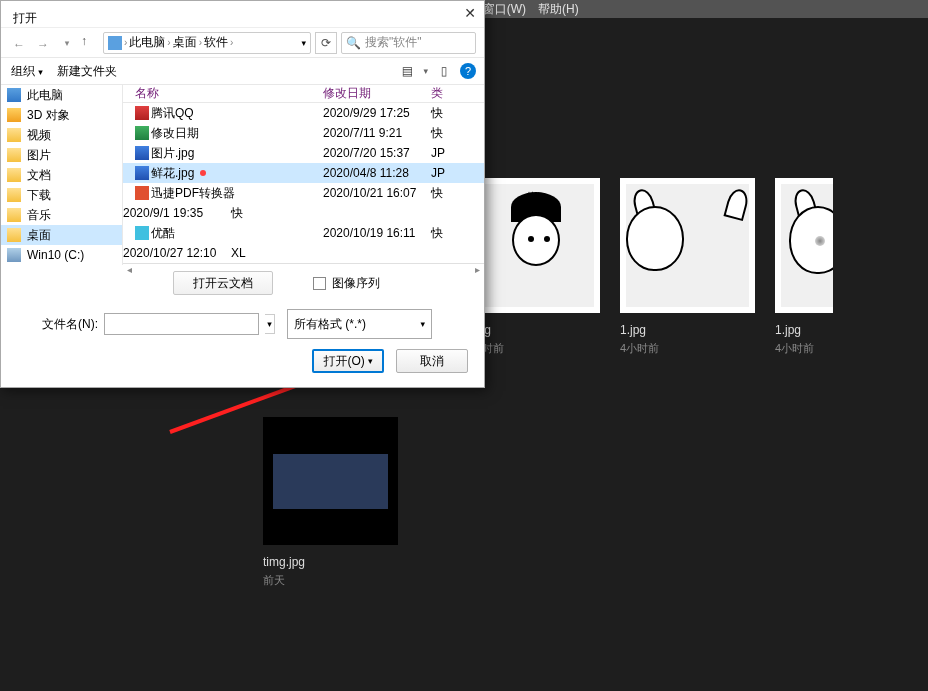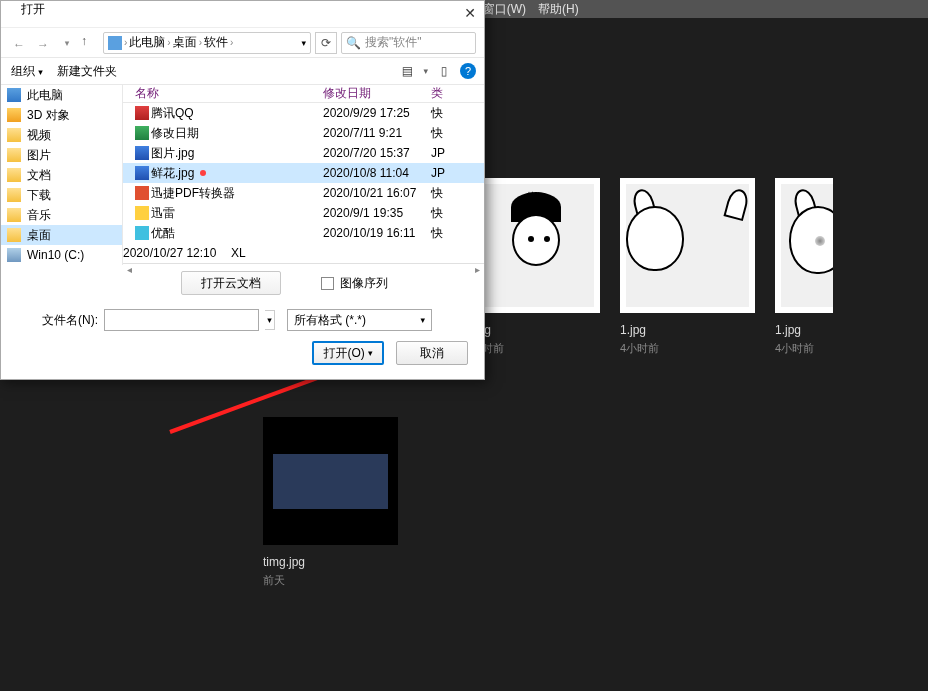--- a/index.html
+++ b/index.html
@@ -10,21 +10,21 @@
 .ps-body{background:#1e1e1e;height:673px;position:relative}
 .thumbs-row{position:absolute;top:160px;left:250px;display:flex;gap:20px}
 .thumb{display:flex;flex-direction:column;width:135px}
 .thumb-img{width:135px;height:135px;background:#f0f0f0;border:6px solid #fff;display:flex;align-items:center;justify-content:center;position:relative;overflow:hidden}
 .thumb-name{color:#ddd;margin-top:10px}
 .thumb-time{color:#888;margin-top:4px;font-size:11px}
 .timg-wrap{position:absolute;top:399px;left:263px}
 .timg-img{width:135px;height:128px;background:#000;display:flex;align-items:center;justify-content:center}
 .timg-inner{width:115px;height:55px;background:#2a3a5a}
 .dialog{position:absolute;top:0;left:0;width:485px;background:#fff;border:1px solid #aaa;box-shadow:3px 3px 12px rgba(0,0,0,.5);font-size:12px;color:#000}
-.dlg-title{height:26px;display:flex;align-items:flex-start;padding:0 20px;position:relative}
+.dlg-title{height:26px;display:flex;align-items:flex-end;padding:0 12px;position:relative}
 .dlg-close{position:absolute;right:4px;top:2px;width:20px;height:20px;display:flex;align-items:center;justify-content:center;font-size:14px;color:#333;cursor:pointer}
 .dlg-nav{height:30px;display:flex;align-items:center;padding:0 8px;border-top:1px solid #eee;gap:4px}
 .nav-arrow{width:20px;height:20px;display:flex;align-items:center;justify-content:center;color:#888}
 .nav-up{width:18px;height:18px;color:#555}
 .breadcrumb{flex:1;display:flex;align-items:center;gap:2px;border:1px solid #ccc;height:22px;padding:0 4px;border-radius:2px}
 .bc-sep{color:#888;font-size:10px}
 .nav-refresh{width:22px;height:22px;border:1px solid #ccc;display:flex;align-items:center;justify-content:center;color:#555}
 .search-box{width:135px;height:22px;border:1px solid #ccc;border-radius:2px;display:flex;align-items:center;padding:0 4px;color:#888}
 .search-box .s-icon{margin-right:4px}
 .dlg-toolbar{height:28px;display:flex;align-items:center;padding:0 10px;border-top:1px solid #e8e8e8;border-bottom:1px solid #e8e8e8;gap:14px;position:relative}
@@ -52,30 +52,30 @@
 .f-qq{background:linear-gradient(#e04040,#b02020)}
 .f-video{background:linear-gradient(#40b060,#208040)}
 .f-img{background:linear-gradient(#4080e0,#2050b0)}
 .f-pdf{background:#e05030}
 .f-xl{background:#ffd040}
 .f-yk{background:#40c0e0}
 .f-xlsx{background:#20a060}
 .fp-scroll{height:16px;border-top:1px solid #e0e0e0;display:flex;align-items:center;padding:0 4px;color:#888}
 .fp-scroll .sc-left{font-size:10px}
 .fp-scroll .sc-right{margin-left:auto;font-size:10px}
-.dlg-mid{height:36px;display:flex;align-items:center;padding:0 20px;gap:40px}
+.dlg-mid{height:36px;display:flex;align-items:center;padding:0 12px;gap:40px}
 .btn-cloud{width:100px;height:24px;border:1px solid #c8c8c8;background:linear-gradient(#fdfdfd,#f0f0f0);display:flex;align-items:center;justify-content:center;border-radius:2px;cursor:pointer}
 .chk-wrap{display:flex;align-items:center;gap:6px}
 .chk{width:13px;height:13px;border:1px solid #888}
 .dlg-bottom{padding:8px 12px 14px;display:flex;flex-direction:column;gap:10px}
 .fn-row{display:flex;align-items:center;gap:6px}
 .fn-label{width:85px;text-align:right}
 .fn-input{flex:1;max-width:155px;height:22px;border:1px solid #aaa;padding:0 4px}
 .fn-drop{width:10px;height:20px;display:flex;align-items:center;justify-content:center;border:1px solid #ccc;border-left:0}
-.filter-select{width:145px;height:22px;border:1px solid #aaa;padding:0 6px;display:flex;align-items:center;margin-left:6px}
+.filter-select{width:145px;height:30px;border:1px solid #aaa;padding:0 6px;display:flex;align-items:center;margin-left:6px}
 .btn-row{display:flex;gap:12px;justify-content:flex-end;padding-right:4px}
 .dlg-btn{width:72px;height:24px;border:1px solid #b0b0b0;background:linear-gradient(#fdfdfd,#ececec);display:flex;align-items:center;justify-content:center;border-radius:2px;cursor:pointer}
 .dlg-btn.primary{border:2px solid #0078d4}
 .arrow{position:absolute;pointer-events:none}
 .arrow-line{stroke:#ff2020;stroke-width:4}
 .arrow-head{fill:#ff2020}
 .face{width:100%;height:100%;position:relative}
 .face-head{position:absolute;width:70px;height:80px;border:2px solid #000;border-radius:50% 50% 48% 48%;left:29px;top:20px;background:#fff}
 .face-eye{position:absolute;width:6px;height:6px;background:#000;border-radius:50%;top:28px}
 .face-eye.l{left:22px}.face-eye.r{left:42px}
@@ -288,36 +288,32 @@
             </div>
     <div class="col-date">2020/7/20 15:37</div>
     <div class="col-type">JP</div>
           </div>
           <div class="fp-row sel">
     <div class="col-name">
               <span class="f-icon f-img"></span>
               <span>鲜花.jpg</span>
               <span style="margin-left:4px;width:6px;height:6px;border-radius:50%;background:#ff4040;display:inline-block"></span>
             </div>
-    <div class="col-date">2020/10/8 11:04</div>
+    <div class="col-date">2020/04/8 11:28</div>
     <div class="col-type">JP</div>
           </div>
           <div class="fp-row">
     <div class="col-name">
               <span class="f-icon f-pdf"></span>
               <span>迅捷PDF转换器</span>
             </div>
     <div class="col-date">2020/10/21 16:07</div>
     <div class="col-type">快</div>
           </div>
           <div class="fp-row">
-    <div class="col-name">
-              <span class="f-icon f-xl"></span>
-              <span>迅雷</span>
-            </div>
     <div class="col-date">2020/9/1 19:35</div>
     <div class="col-type">快</div>
           </div>
           <div class="fp-row">
     <div class="col-name">
               <span class="f-icon f-yk"></span>
               <span>优酷</span>
             </div>
     <div class="col-date">2020/10/19 16:11</div>
     <div class="col-type">快</div>

